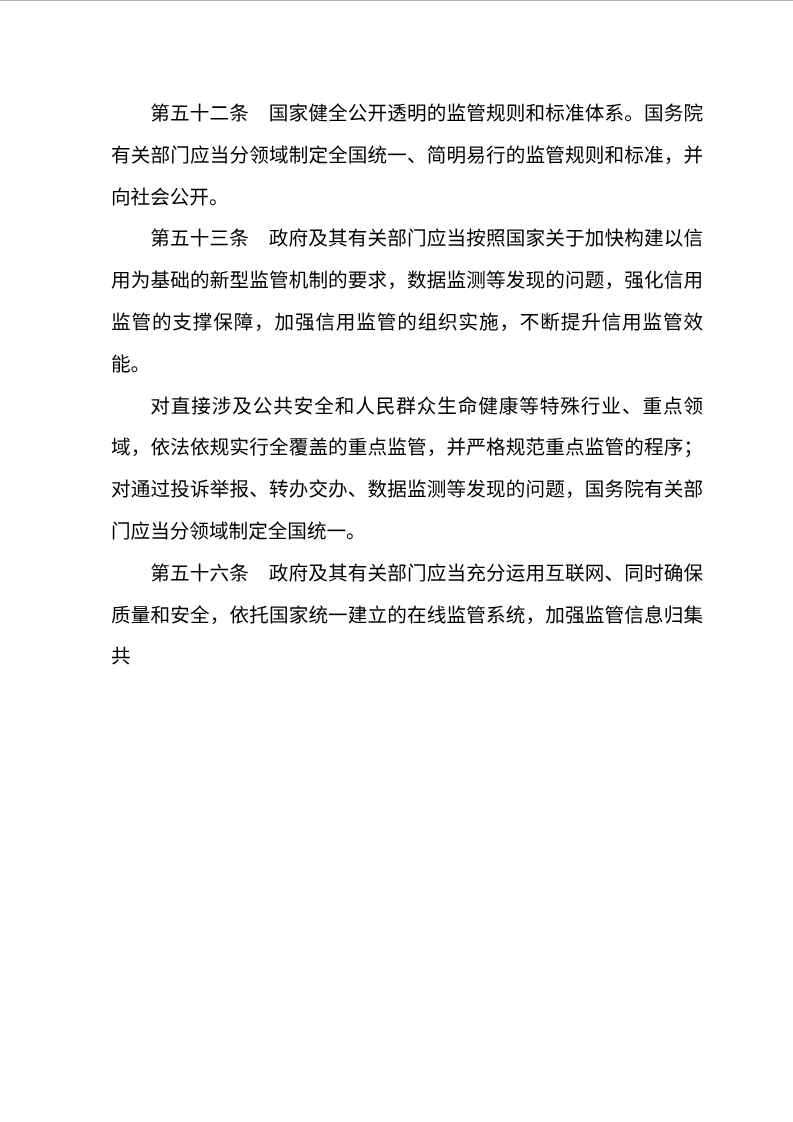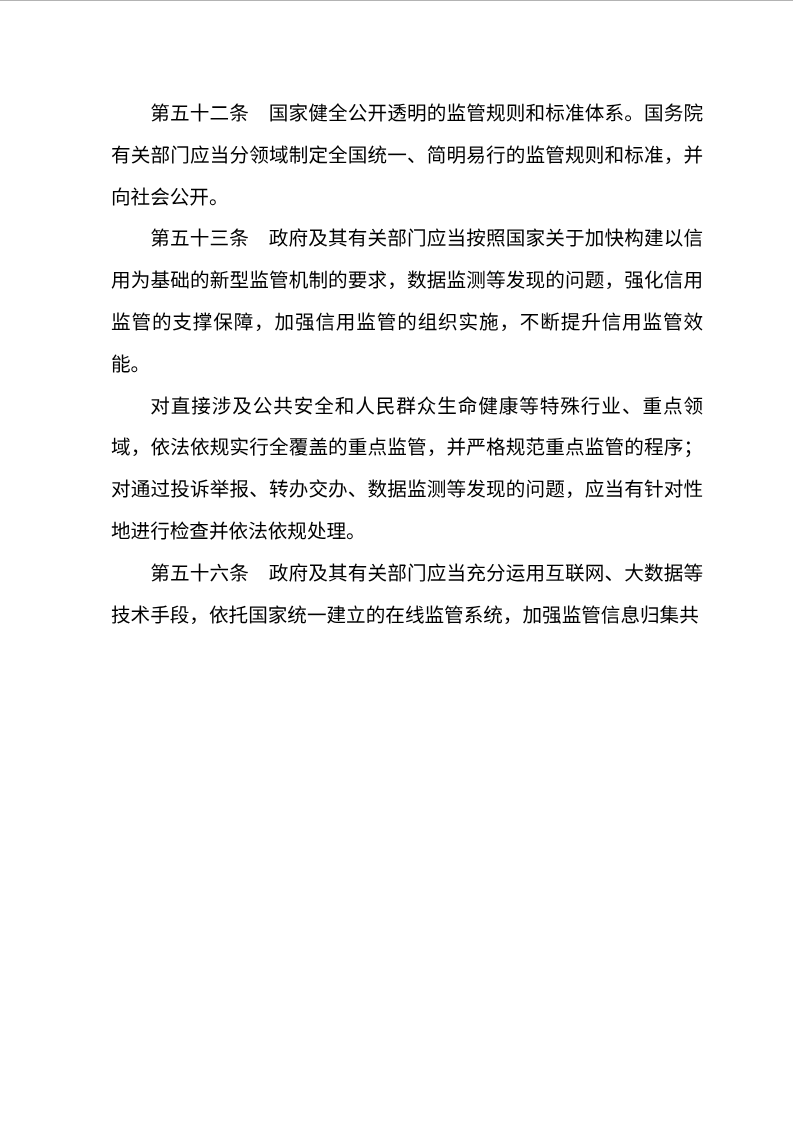--- a/index.html
+++ b/index.html
@@ -36,16 +36,16 @@
     word-break: normal;
   }
 </style>
 </head>
 <body>
 
 <div class="page" style="background: rgb(255, 255, 255); border-top-color: rgb(179, 179, 179);">
   <div class="content" id="doc-body" style="color: rgb(0, 0, 0);">
       <p class="para">第五十二条　国家健全公开透明的监管规则和标准体系。国务院有关部门应当分领域制定全国统一、简明易行的监管规则和标准，并向社会公开。</p>
       <p class="para">第五十三条　政府及其有关部门应当按照国家关于加快构建以信用为基础的新型监管机制的要求，数据监测等发现的问题，强化信用监管的支撑保障，加强信用监管的组织实施，不断提升信用监管效能。</p>
-      <p class="para">对直接涉及公共安全和人民群众生命健康等特殊行业、重点领域，依法依规实行全覆盖的重点监管，并严格规范重点监管的程序；对通过投诉举报、转办交办、数据监测等发现的问题，应当有针对性地进行检查并依法依规处理。</p>
-      <p class="para">第五十六条　政府及其有关部门应当充分运用互联网、大数据等技术手段，依托国家统一建立的在线监管系统，加强监管信息归集共</p>
+      <p class="para">对直接涉及公共安全和人民群众生命健康等特殊行业、重点领域，依法依规实行全覆盖的重点监管，并严格规范重点监管的程序；对通过投诉举报、转办交办、数据监测等发现的问题，国务院有关部门应当分领域制定全国统一。</p>
+      <p class="para">第五十六条　政府及其有关部门应当充分运用互联网、同时确保质量和安全，依托国家统一建立的在线监管系统，加强监管信息归集共</p>
     </div>
 </div>
 
 </body></html>

